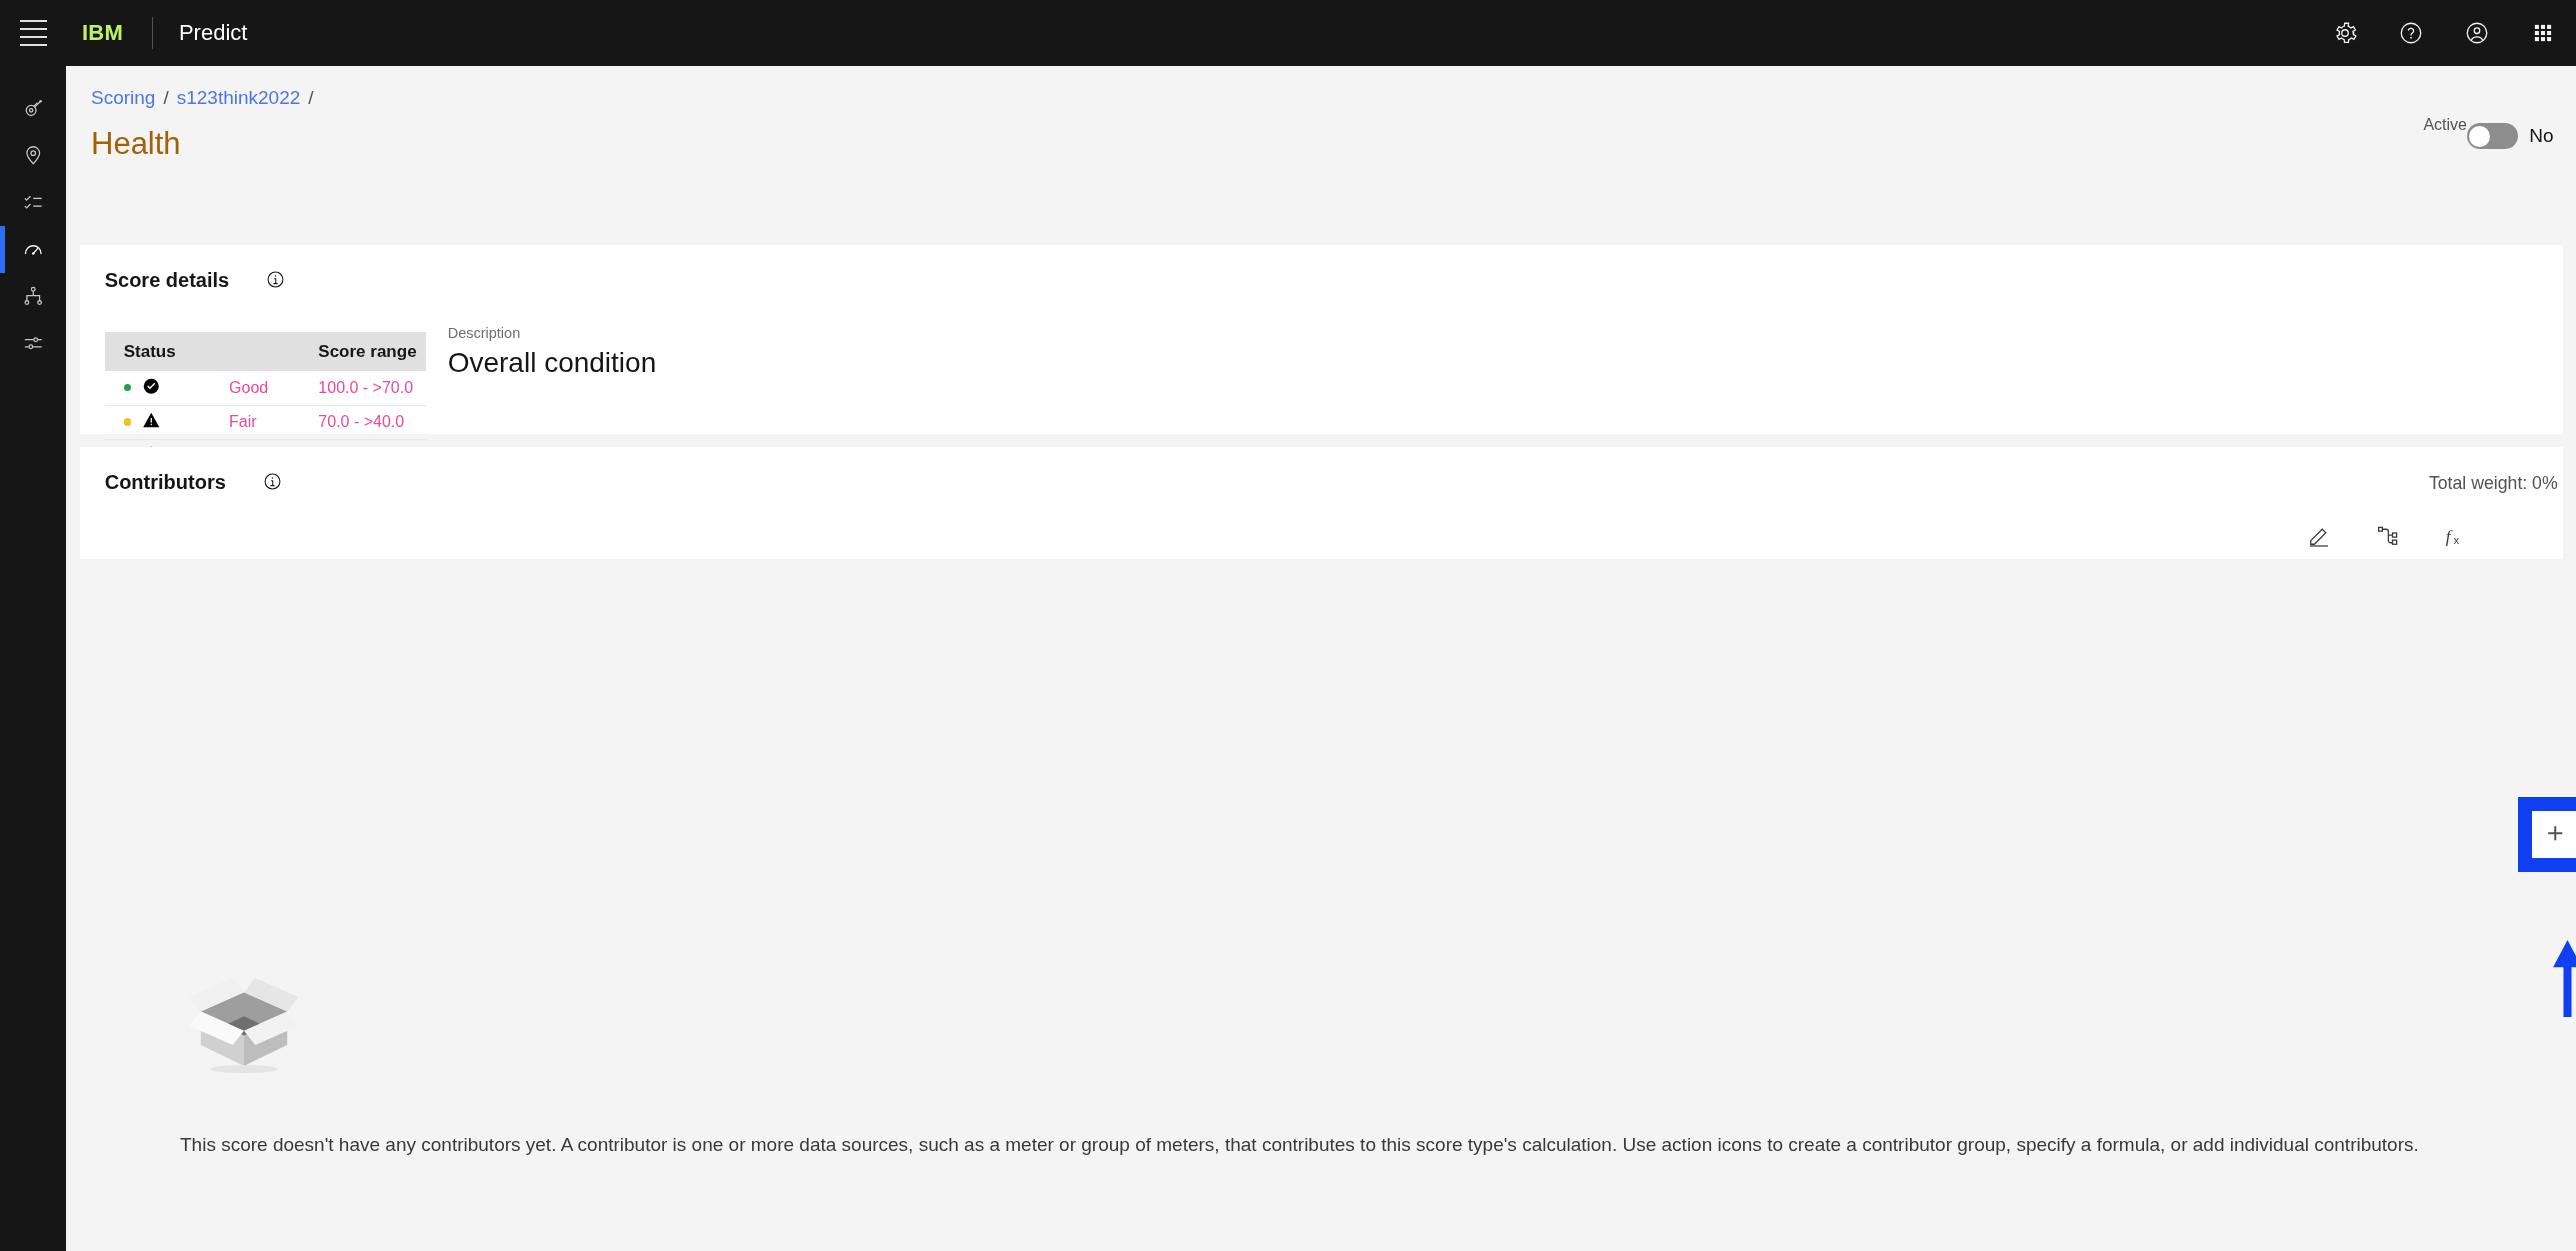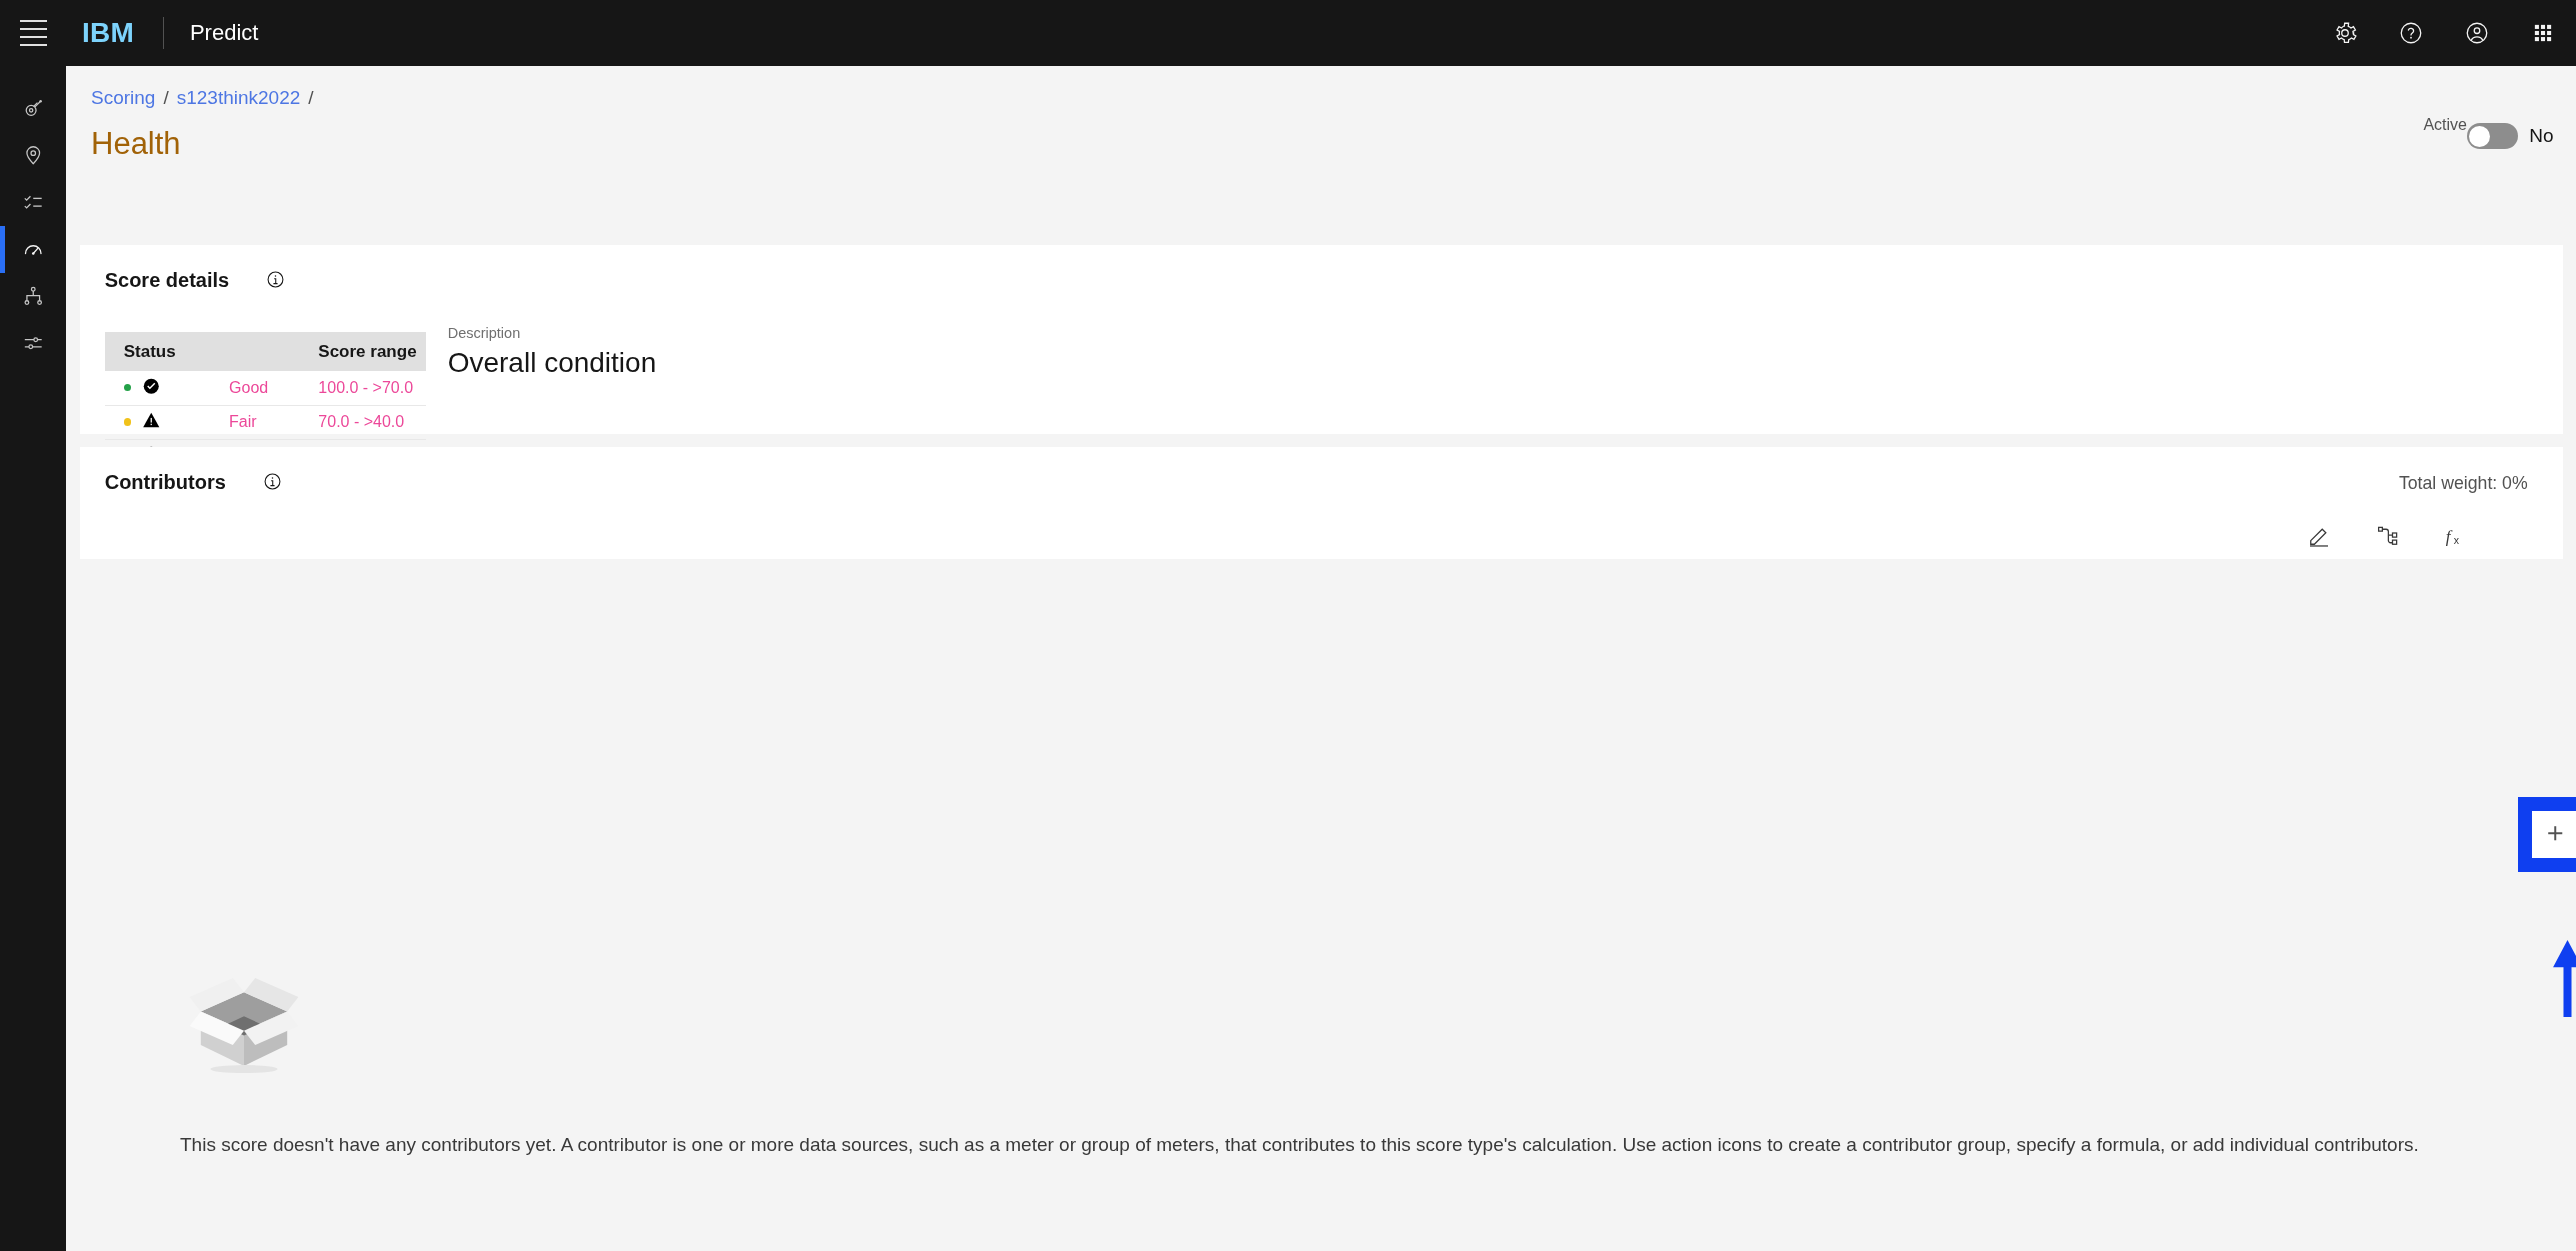--- a/index.html
+++ b/index.html
@@ -18,21 +18,21 @@
     display: flex; align-items: center;
   }
   .hamburger {
     width: 66px; height: 66px;
     display: flex; flex-direction: column;
     align-items: center; justify-content: center; gap: 5.6px;
     cursor: pointer;
   }
   .hamburger span { display:block; width: 27px; height: 2.4px; background: #e0e0e0; }
   .brand {
-    color: #7dd3fc; font-size: 28px; font-weight: 600;
+    color: #bef264; font-size: 22px; font-weight: 600;
     letter-spacing: 0.2px; padding: 0 3.2px 0 16px;
   }
   .brand-sep { width: 0.8px; height: 32px; background: #525252; margin: 0 26px; }
   .product { color: #ffffff; font-size: 22px; font-weight: 400; }
   .topbar-right { margin-left: auto; display: flex; align-items: center; height: 66px; }
   .tb-icon {
     width: 66px; height: 66px;
     display: flex; align-items: center; justify-content: center;
     cursor: pointer;
   }
@@ -131,21 +131,21 @@
   .td-label  { width: 84px; }
   .td-range  { width: 101px; }
   .status-cell { display: flex; align-items: center; gap: 11.2px; }
   .dot { width: 7.2px; height: 7.2px; border-radius: 50%; display: inline-block; }
 
   .desc-block { position: absolute; left: 368px; top: 80px; }
   .desc-label { font-size: 14.5px; color: #6f6f6f; margin-bottom: 6.4px; }
   .desc-value { font-size: 28px; color: #161616; }
 
   .total-weight {
-    position: absolute; right: 35px; top: 26px;
+    position: absolute; right: 5px; top: 26px;
     font-size: 17.7px; color: #525252;
   }
 
   .action-row {
     position: absolute; right: 13px; top: 67px;
     display: flex; align-items: center;
   }
   .action-btn {
     width: 47px; height: 47px;
     display: flex; align-items: center; justify-content: center;

